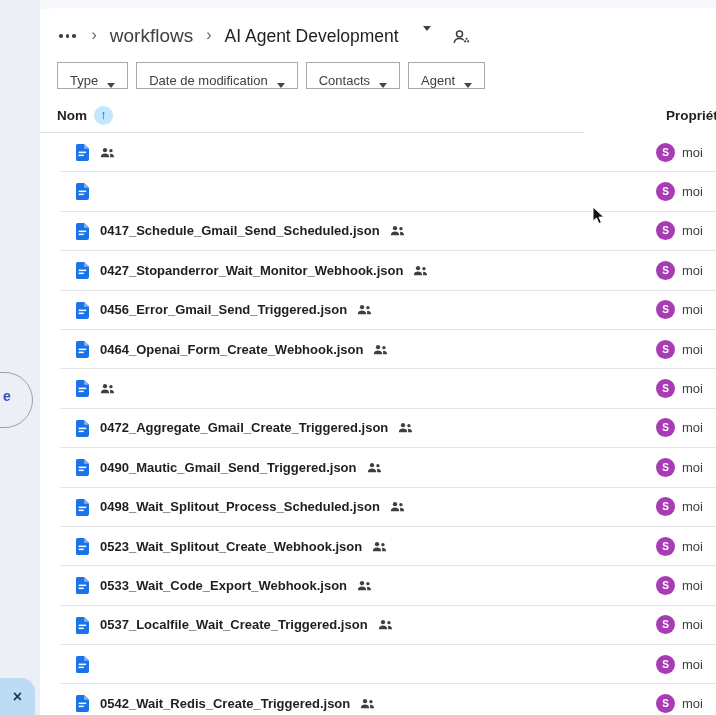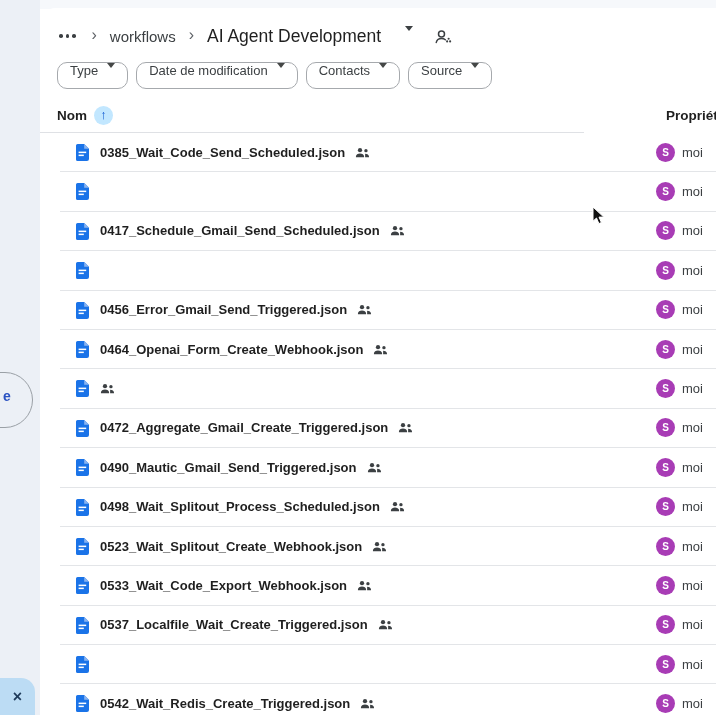--- a/index.html
+++ b/index.html
@@ -12,31 +12,31 @@
     background:#f6f8fb; }
   .panel { position:absolute; left:40px; top:8px; width:676px; height:707px;
     background:#fff; border-top-left-radius:16px; }
 
   
   .breadcrumb { position:absolute; left:16px; top:12px; height:32px;
     display:flex; align-items:center; gap:13px; color:#1f1f1f; }
   .bc-dots { display:flex; gap:3px; align-items:center; padding:0 3px; cursor:pointer; }
   .bc-dots i { width:3.5px; height:3.5px; border-radius:50%; background:#3c4043; }
   .bc-sep { color:#5f6368; font-size:16px; line-height:1; transform:translateY(-1px); }
-  .bc-parent { font-size:15px; color:#3c4043; cursor:pointer; }
+  .bc-parent { font-size:19px; color:#3c4043; cursor:pointer; }
   .bc-current-wrap { display:flex; align-items:flex-start; gap:24px; cursor:pointer; }
   .bc-current { font-size:17.5px; color:#1f1f1f; }
   .caret { width:0; height:0; border-left:4.5px solid transparent;
     border-right:4.5px solid transparent; border-top:5.5px solid #3c4043; }
   .bc-share { margin-left:8px; display:flex; cursor:pointer; }
 
   
   .chips { position:absolute; left:17px; top:54px; display:flex; gap:8px; }
-  .chip { display:flex; align-items:flex-start; gap:9px; height:27px;
-    border:1px solid #a6a9ad; border-radius:10px; padding:0 12px;
+  .chip { display:flex; align-items:flex-end; gap:9px; height:27px;
+    border:1px solid #a6a9ad; border-radius:0; padding:0 12px;
     font-size:13px; color:#3c4043; background:#fff; cursor:pointer; }
   .chip .caret { border-top-color:#444746; }
 
   
   .thead { position:absolute; left:0; top:90px; width:544px; height:35px;
     border-bottom:1px solid #dfe1e5; }
   .th-name { position:absolute; left:17px; top:8px; display:flex;
     align-items:center; gap:7px; font-size:13.5px; font-weight:bold; color:#1f1f1f; }
   .sort-badge { width:19px; height:19px; border-radius:50%; background:#c2e7ff;
     display:flex; align-items:center; justify-content:center; cursor:pointer; }
@@ -115,21 +115,21 @@
     </div>
     <div class="chip">
       <span>Date de modification</span>
       <span class="caret"></span>
     </div>
     <div class="chip">
       <span>Contacts</span>
       <span class="caret"></span>
     </div>
     <div class="chip">
-      <span>Source</span>
+      <span>Agent</span>
       <span class="caret"></span>
     </div>
   </div>
 
   <div class="thead">
     <div class="th-name">
       <span>Nom</span>
       <span class="sort-badge">
         <span>↑</span>
       </span>
@@ -141,21 +141,20 @@
   <div class="row">
     <span class="ficon">
       <svg width="15" height="17" viewBox="0 0 15 17">
         <path d="M2.6 0h6.6L14 4.8V15a2 2 0 0 1-2 2H2.6A1.6 1.6 0 0 1 1 15.4V1.6A1.6 1.6 0 0 1 2.6 0z" fill="#1a73e8"></path>
         <path d="M9.2 0L14 4.8H9.2z" fill="#8ab4f0"></path>
         <rect x="3.6" y="7.6" width="7.6" height="1.5" fill="#fff"></rect>
         <rect x="3.6" y="10.6" width="5.2" height="1.5" fill="#fff"></rect>
       </svg>
     </span>
     <span class="fname">
-      <span>0385_Wait_Code_Send_Scheduled.json</span>
       <svg class="shared-svg" width="15" height="11" viewBox="0 0 24 16">
         <circle cx="8" cy="4.2" r="3.4" fill="#3c4043"></circle>
         <path d="M1.5 14.5c0-3.3 3-5 6.5-5s6.5 1.7 6.5 5v1h-13z" fill="#3c4043"></path>
         <circle cx="17.5" cy="5" r="2.7" fill="#3c4043"></circle>
         <path d="M16.2 9.8c3.4 0 6.2 1.6 6.2 4.6v1.1h-6.2z" fill="#3c4043"></path>
       </svg>
     </span>
     <span class="owner">
       <span class="avatar">S</span>
       <span class="owner-label">moi</span>
@@ -201,20 +200,29 @@
     </span>
   </div>
 
   <div class="row">
     <span class="ficon">
       <svg width="15" height="17" viewBox="0 0 15 17">
         <path d="M2.6 0h6.6L14 4.8V15a2 2 0 0 1-2 2H2.6A1.6 1.6 0 0 1 1 15.4V1.6A1.6 1.6 0 0 1 2.6 0z" fill="#1a73e8"></path>
         <path d="M9.2 0L14 4.8H9.2z" fill="#8ab4f0"></path>
         <rect x="3.6" y="7.6" width="7.6" height="1.5" fill="#fff"></rect>
         <rect x="3.6" y="10.6" width="5.2" height="1.5" fill="#fff"></rect>
+      </svg>
+    </span>
+    <span class="fname">
+      <span>0427_Stopanderror_Wait_Monitor_Webhook.json</span>
+      <svg class="shared-svg" width="15" height="11" viewBox="0 0 24 16">
+        <circle cx="8" cy="4.2" r="3.4" fill="#3c4043"></circle>
+        <path d="M1.5 14.5c0-3.3 3-5 6.5-5s6.5 1.7 6.5 5v1h-13z" fill="#3c4043"></path>
+        <circle cx="17.5" cy="5" r="2.7" fill="#3c4043"></circle>
+        <path d="M16.2 9.8c3.4 0 6.2 1.6 6.2 4.6v1.1h-6.2z" fill="#3c4043"></path>
       </svg>
     </span>
     <span class="owner">
       <span class="avatar">S</span>
       <span class="owner-label">moi</span>
     </span>
   </div>
 
   <div class="row">
     <span class="ficon">

